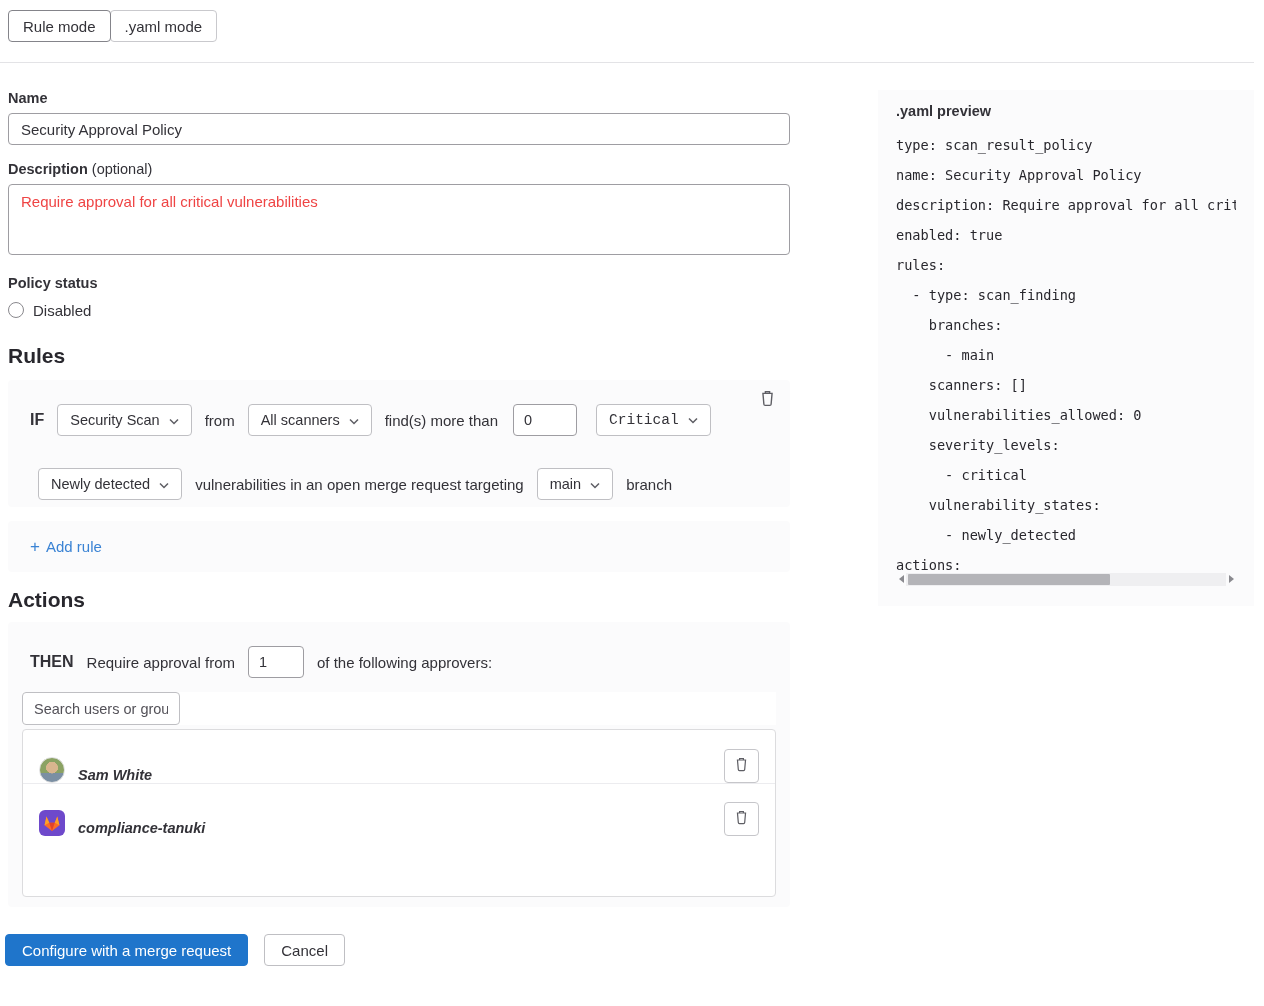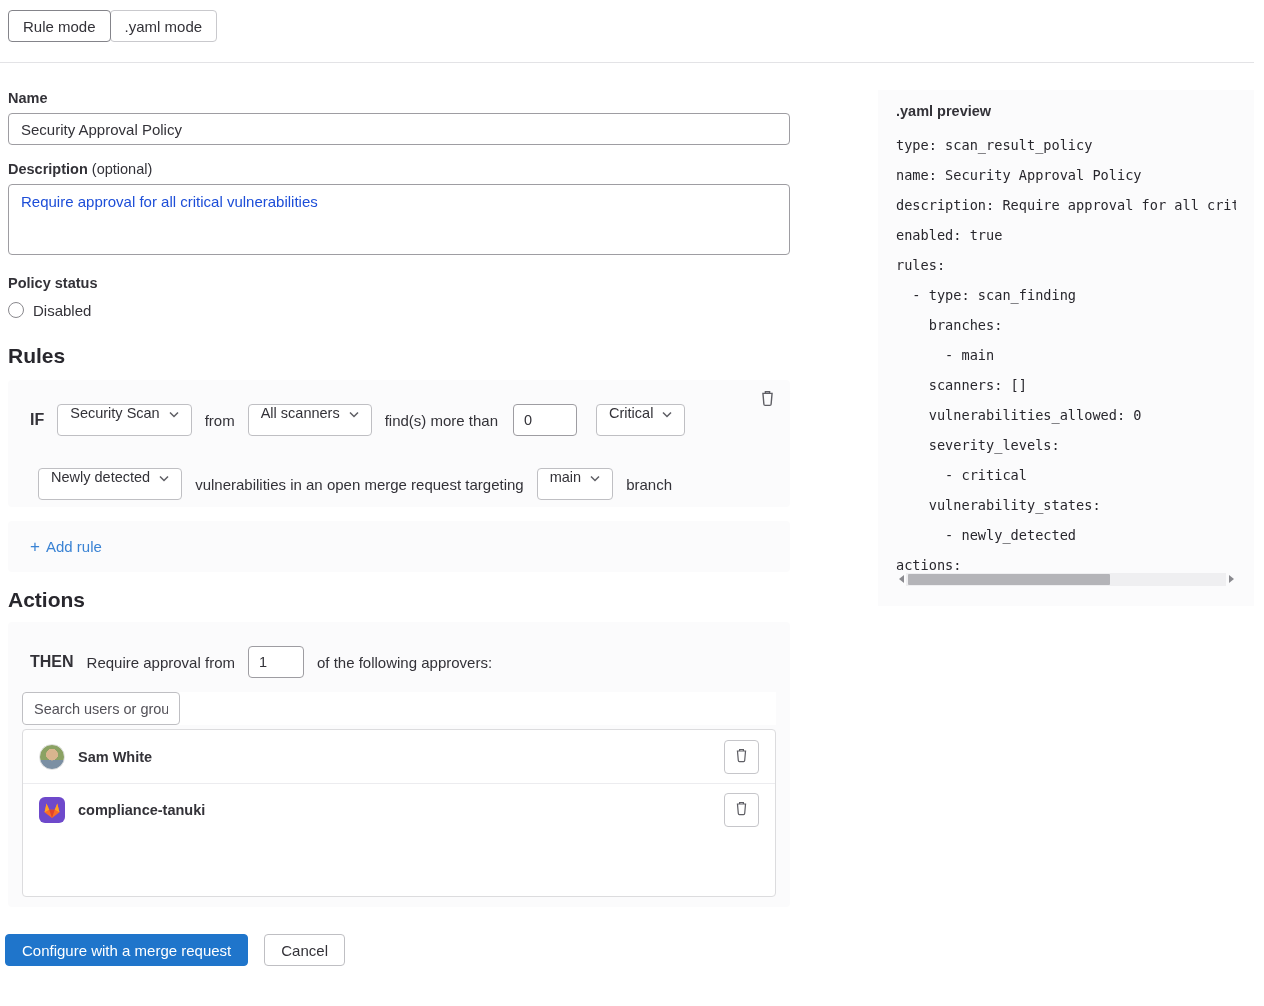--- a/index.html
+++ b/index.html
@@ -17,42 +17,42 @@
 
   .top-divider { position:absolute; left:0; top:62px; width:1254px; height:1px; background:#e3e3e6; }
 
   
   .left-col { position:absolute; left:8px; top:90px; width:782px; }
   .field-label { font-weight:bold; font-size:14.5px; margin-bottom:7px; }
   .optional { font-weight:normal; }
   .text-input { width:100%; height:32px; border:1px solid #9e9da2; border-radius:4px;
     padding:0 12px; font-size:15px; font-family:"Liberation Sans", sans-serif; color:#333238; background:#fff; }
   .textarea { width:100%; height:71px; border:1px solid #9e9da2; border-radius:4px;
-    padding:8px 12px; font-size:15px; font-family:"Liberation Sans", sans-serif; color:#1d4ed8;
+    padding:8px 12px; font-size:15px; font-family:"Liberation Sans", sans-serif; color:#ef4444;
     background:#fff; resize:none; }
   .name-group { margin-bottom:16px; }
   .desc-group { margin-bottom:17px; }
 
   .status-group { margin-bottom:0; }
   .radio-row { display:flex; align-items:center; gap:9px; height:20px; margin-bottom:4px; cursor:pointer; }
   .radio { width:16px; height:16px; border-radius:50%; flex:0 0 auto; position:relative; }
   .radio.checked { background:#1f75cb; }
   .radio.checked::after { content:""; position:absolute; left:5px; top:5px; width:6px; height:6px;
     border-radius:50%; background:#fff; }
   .radio.unchecked { background:#fff; border:1px solid #89888d; }
 
   h2.section { font-size:21px; font-weight:bold; color:#28272d; margin-top:24px; margin-bottom:12px; }
 
   .card { background:#fbfbfc; border-radius:4px; }
   .rule-card { position:relative; height:127px; padding:24px 16px 0 22px; margin-bottom:14px; }
   .rule-row { display:flex; align-items:center; gap:13px; }
   .rule-row2 { margin-top:32px; }
   .if-label { font-weight:bold; font-size:16px; }
 
-  .dropdown { display:inline-flex; align-items:flex-start; gap:9px; height:32px; padding:0 12px;
+  .dropdown { display:inline-flex; align-items:center; gap:9px; height:32px; padding:0 12px;
     background:#fff; border:1px solid #bfbfc3; border-radius:4px; font-size:14.5px; cursor:pointer; white-space:nowrap; }
   .chev { display:inline-block; }
   .num-input { height:32px; border:1px solid #9e9da2; border-radius:4px; padding:0 10px;
     font-size:14.5px; font-family:"Liberation Sans", sans-serif; color:#333238; background:#fff; }
   .w64 { width:64px; } .w56 { width:56px; }
 
   .icon-btn { background:none; border:none; cursor:pointer; color:#5e5e64; padding:2px; line-height:0; }
   .rule-trash { position:absolute; top:8px; right:12px; }
 
   .addrule-card { height:51px; display:flex; align-items:center; padding:0 22px; }
@@ -61,21 +61,21 @@
 
   .actions-card { height:285px; padding:24px 14px 0 14px; }
   .then-row { display:flex; align-items:center; gap:13px; padding-left:8px; }
   .then-label { font-weight:bold; font-size:16px; }
   .search-strip { margin-top:14px; background:#fff; height:33px; display:flex; align-items:center; }
   .search-input { width:158px; height:33px; border:1px solid #bfbfc3; border-radius:4px;
     padding:0 11px; font-size:14.5px; font-family:"Liberation Sans", sans-serif; background:#fff; color:#333238; }
   .search-input::placeholder { color:#535158; opacity:1; }
 
   .approver-list { margin-top:4px; background:#fff; border:1px solid #dcdcde; border-radius:4px; height:168px; overflow:hidden; }
-  .approver-row { display:flex; align-items:center; gap:13px; height:53px; padding:0 16px; }
+  .approver-row { display:flex; align-items:flex-end; gap:13px; height:53px; padding:0 16px;font-style:italic; }
   .approver-row + .approver-row { border-top:1px solid #ececef; }
   .approver-name { font-weight:bold; font-size:14.5px; }
   .row-trash { margin-left:auto; width:35px; height:34px; background:#fff; border:1px solid #c6c6ca;
     border-radius:4px; display:flex; align-items:center; justify-content:center; color:#5e5e64; cursor:pointer; }
 
   .avatar { width:26px; height:26px; flex:0 0 auto; }
   .avatar-photo { border-radius:50%;
     background:
       radial-gradient(circle at 50% 40%, #d9b58e 0 31%, rgba(0,0,0,0) 32%),
       linear-gradient(to bottom, #8ba263 0 62%, #7b8fa3 62% 100%);
@@ -162,21 +162,21 @@
         <span class="dropdown">
           <span>All scanners</span>
           <span class="chev">
             <svg width="10" height="7" viewBox="0 0 10 7">
                 <path d="M1 1.5 L5 5.5 L9 1.5" stroke="#5e5e64" stroke-width="1.5" fill="none"></path>
               </svg>
           </span>
         </span>
         <span>find(s) more than</span>
         <input class="num-input w64" type="text" style="margin-left: 2px;" value="0">
-        <span class="dropdown" style="margin-left:6px;">
+        <span class="dropdown" style="margin-left:6px;font-family:Liberation Mono, monospace;">
           <span>Critical</span>
           <span class="chev">
             <svg width="10" height="7" viewBox="0 0 10 7">
                 <path d="M1 1.5 L5 5.5 L9 1.5" stroke="#5e5e64" stroke-width="1.5" fill="none"></path>
               </svg>
           </span>
         </span>
       </div>
 
       <div class="rule-row rule-row2" style="margin-left:8px;">

